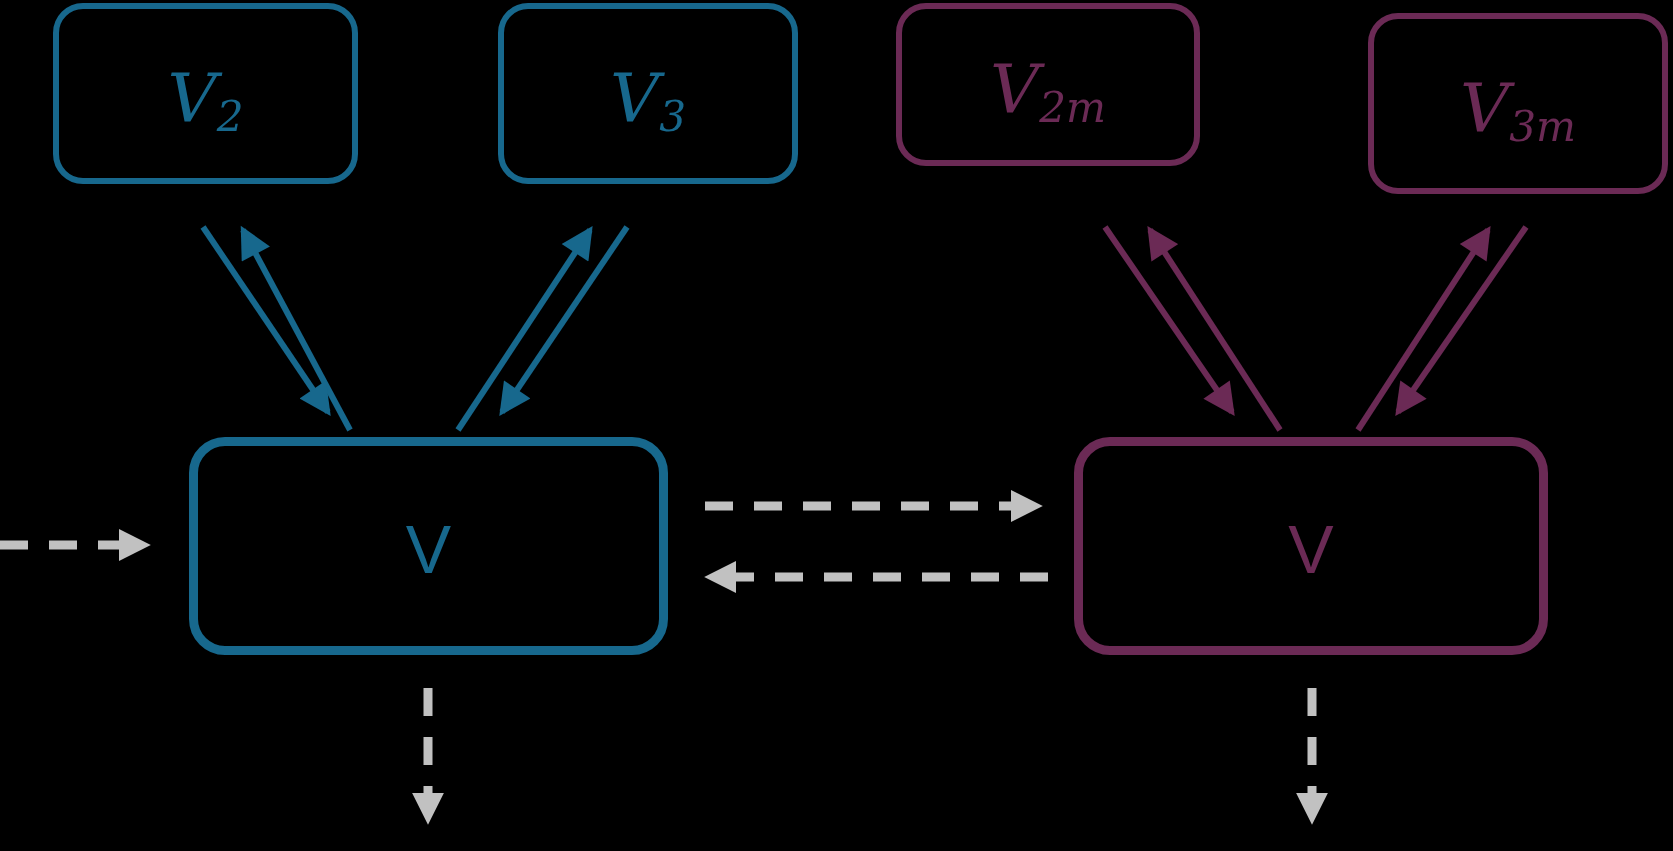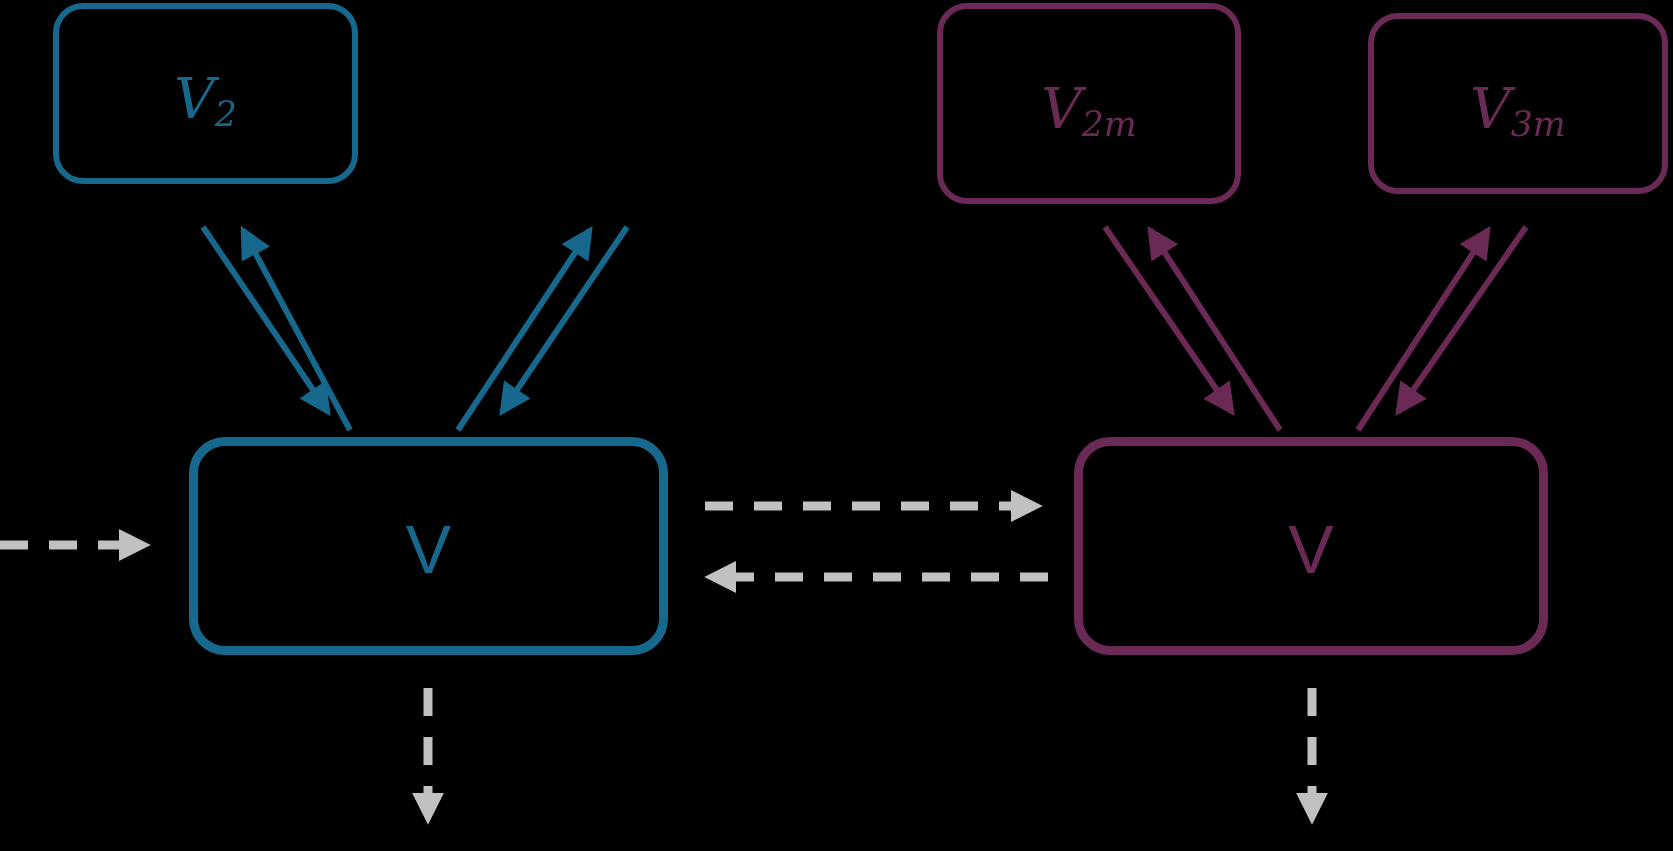--- a/index.html
+++ b/index.html
@@ -35,38 +35,38 @@
     text-align:center;
   }
   .box.small{border-width:6px;border-radius:30px;padding-top:10px;}
   .box.big{border-width:9px;border-radius:36px;flex-direction:column;padding-top:6px;}
   .box.teal{border-color:var(--parent-accent,#17688D);color:var(--parent-accent,#17688D);}
   .box.plum{border-color:var(--metabolite-accent,#6B2A55);color:var(--metabolite-accent,#6B2A55);}
 
   .mlabel{
     font-family:"DejaVu Serif",serif;
     font-style:italic;
-    font-size:56px;
+    font-size:68px;
     line-height:1;
     white-space:nowrap;
   }
   .mlabel sub{
     font-size:0.62em;
     line-height:0;
     vertical-align:-0.22em;
   }
   .big-line{
     font-size:68px;
     line-height:102px;
     white-space:nowrap;
   }
 
   #box-v2{left:53px;top:3px;width:305px;height:181px;}
   #box-v3{left:498px;top:3px;width:300px;height:181px;}
-  #box-v2m{left:937px;top:3px;width:304px;height:201px;text-align:center;}
+  #box-v2m{left:896px;top:3px;width:304px;height:163px;text-align:center;}
   #box-v3m{left:1368px;top:13px;width:300px;height:181px;}
   #box-parent{left:189px;top:437px;width:479px;height:218px;}
   #box-metabolite{left:1074px;top:437px;width:474px;height:218px;}
 </style>
 </head>
 <body>
 
 <div class="stage">
 
   <svg class="arrow-layer" viewBox="0 0 1673 851" xmlns="http://www.w3.org/2000/svg">
@@ -97,20 +97,23 @@
     <line class="ln-gray" x1="0" y1="545" x2="146" y2="545" marker-end="url(#mh-gray)"></line>
     <line class="ln-gray" x1="705" y1="506" x2="1038" y2="506" marker-end="url(#mh-gray)"></line>
     <line class="ln-gray" x1="1048" y1="577" x2="709" y2="577" marker-end="url(#mh-gray)"></line>
     <line class="ln-gray" x1="428" y1="688" x2="428" y2="820" marker-end="url(#mh-gray)"></line>
     <line class="ln-gray" x1="1312" y1="688" x2="1312" y2="820" marker-end="url(#mh-gray)"></line>
   </svg>
 
   <div class="box small teal" id="box-v2">
     <span class="mlabel"><span>V</span><sub>2</sub></span>
   </div>
+  <div class="box small teal" id="box-v3">
+    <span class="mlabel"><span>V</span><sub>3</sub></span>
+  </div>
 
   <div class="box small plum" id="box-v2m">
     <span class="mlabel"><span>V</span><sub>2m</sub></span>
   </div>
   <div class="box small plum" id="box-v3m">
     <span class="mlabel"><span>V</span><sub>3m</sub></span>
   </div>
 
   <div class="box big teal" id="box-parent">
     <div class="big-line">V</div>

